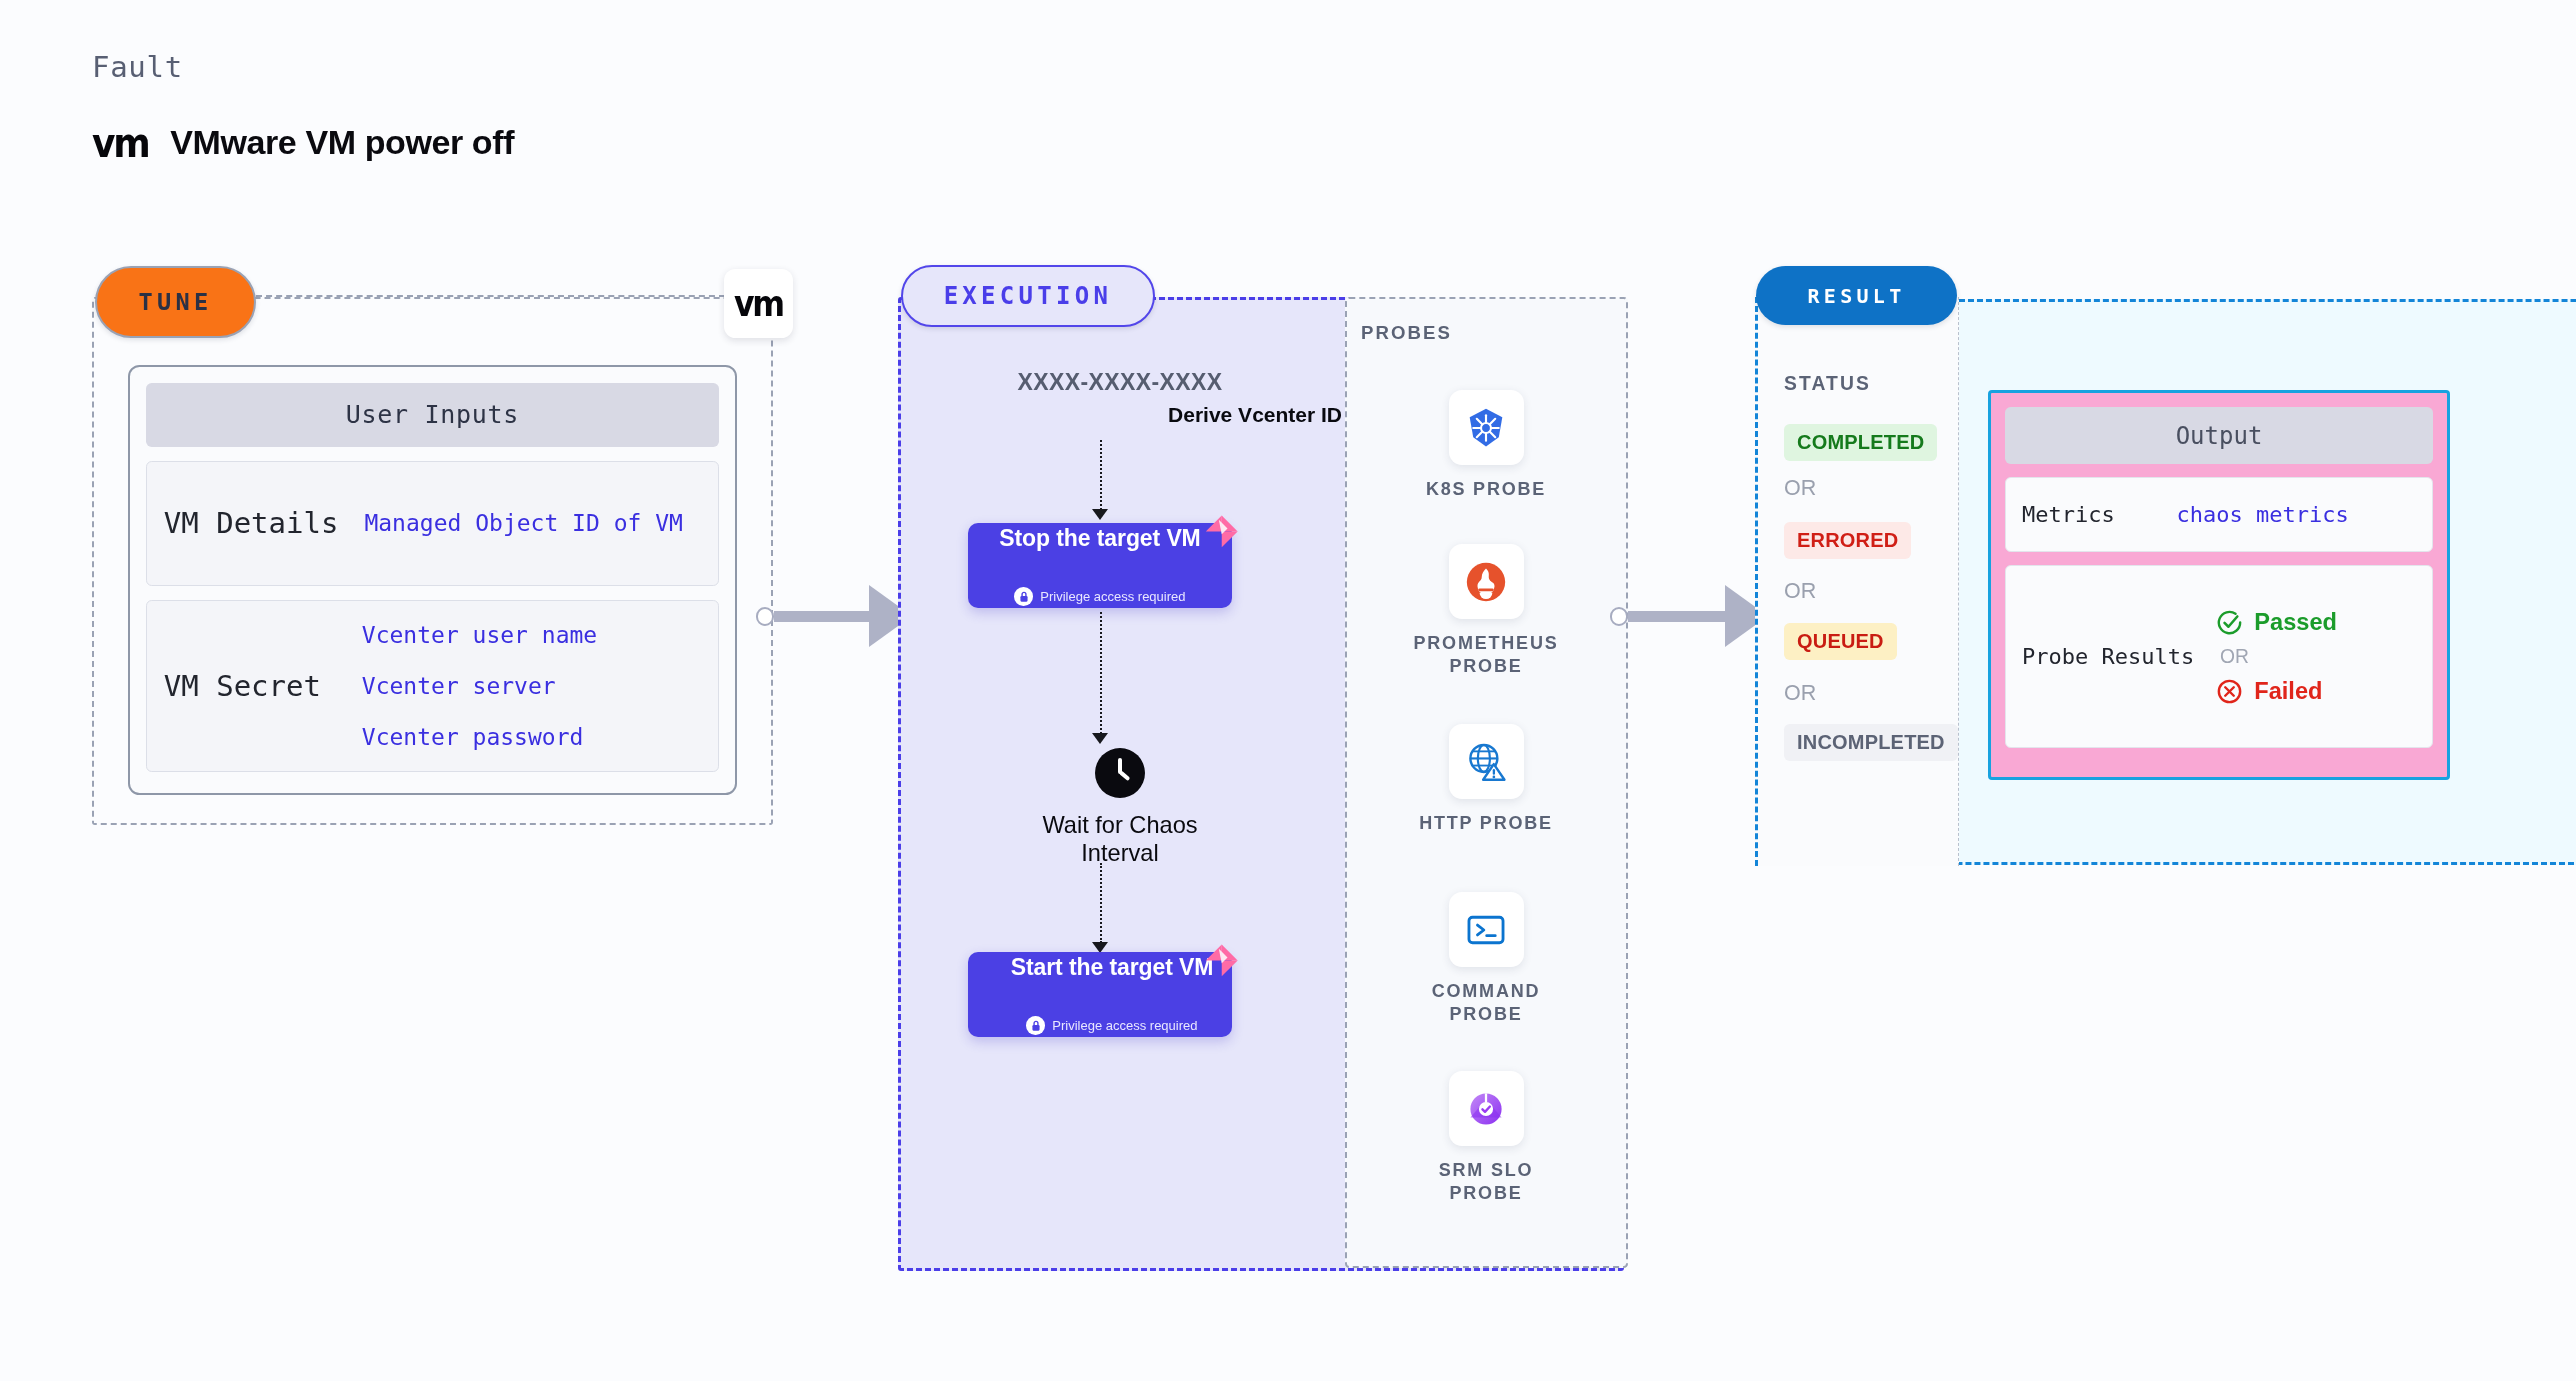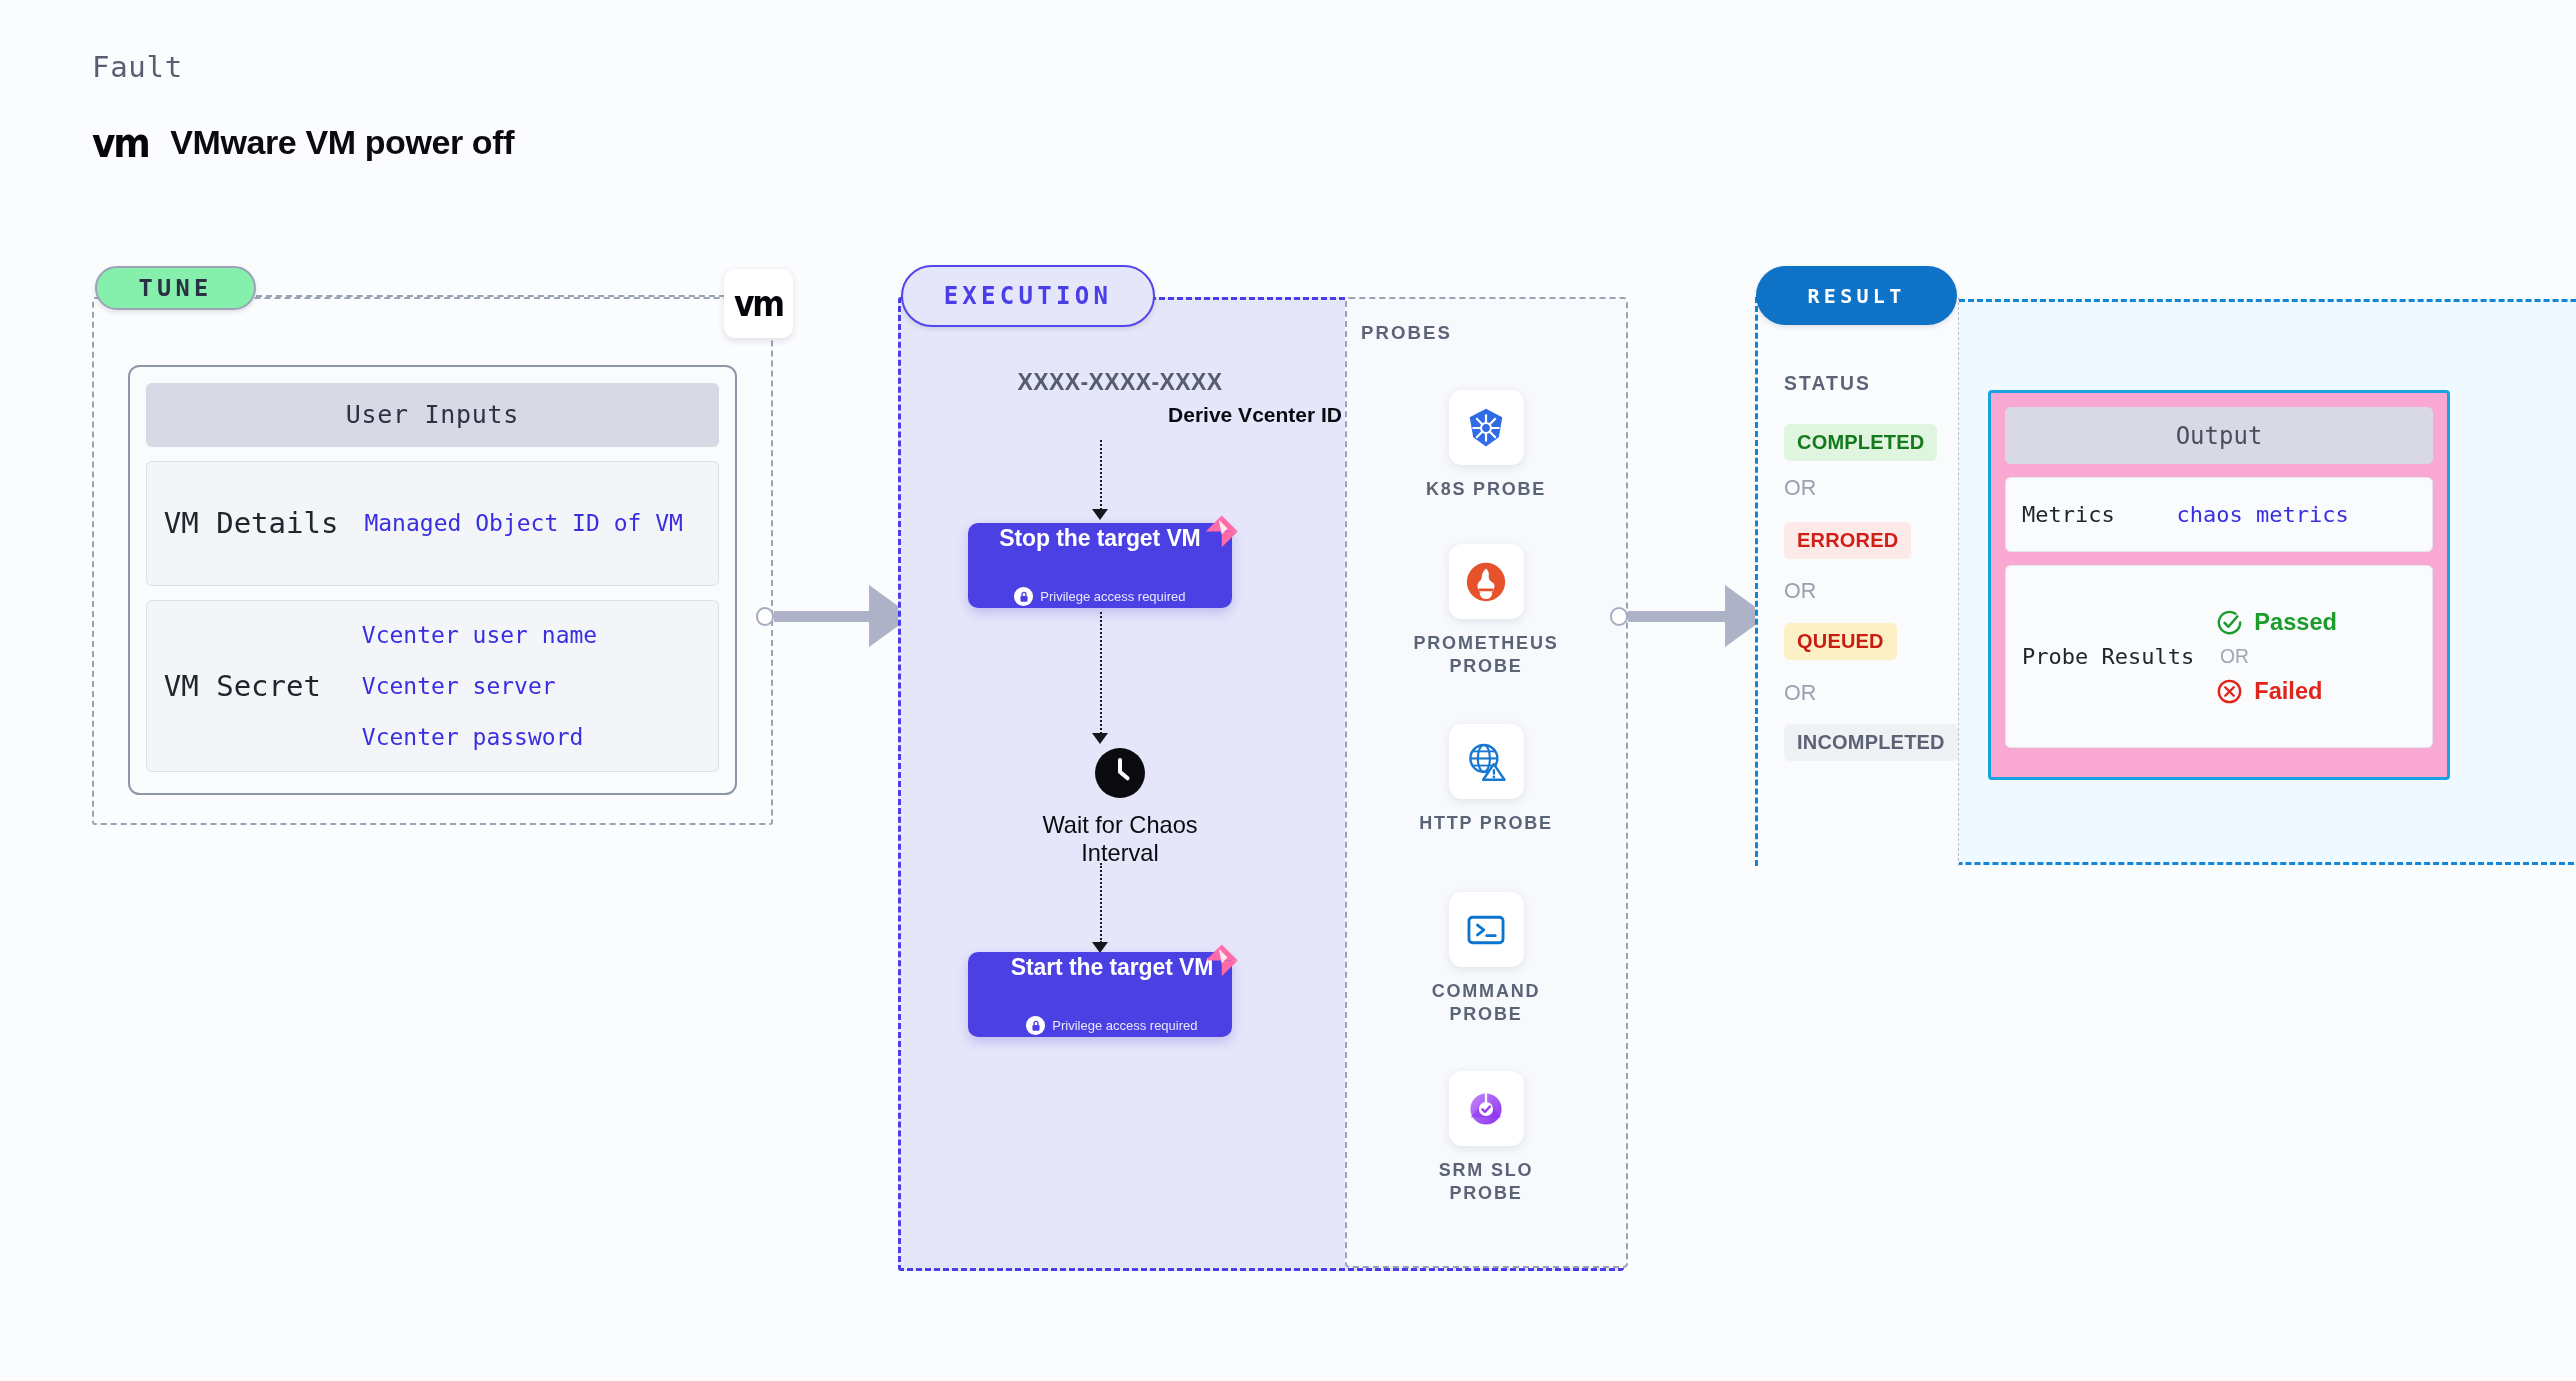--- a/index.html
+++ b/index.html
@@ -40,22 +40,22 @@
     box-shadow: 0 2.1px 5px rgba(30,35,60,.13);
   }
 
   
   #tune-panel {
     left: 92px; top: 297px; width: 681px; height: 528px;
     border: 2.1px dashed #9aa2b4; border-radius: 2.9px;
     background: transparent;
   }
   #tune-pill {
-    left: 95px; top: 266px; width: 161px; height: 44px;
-    background: #86efac; border: 2.1px solid #9aa2b4; color: #2b3145; font-size: 23.6px;
+    left: 95px; top: 266px; width: 161px; height: 72px;
+    background: #f97316; border: 2.1px solid #9aa2b4; color: #2b3145; font-size: 23.6px;
   }
   .dash-h {
     position: absolute; height: 0; border-top: 2.9px dashed #9aa2b4;
   }
   .vm-chip {
     position: absolute; left: 724px; top: 269px; width: 69px; height: 69px;
     background: #fff; border-radius: 11.5px;
     box-shadow: 0 2.1px 7.2px rgba(30,35,60,.12);
     display: flex; align-items: center; justify-content: center; z-index: 7;
   }

